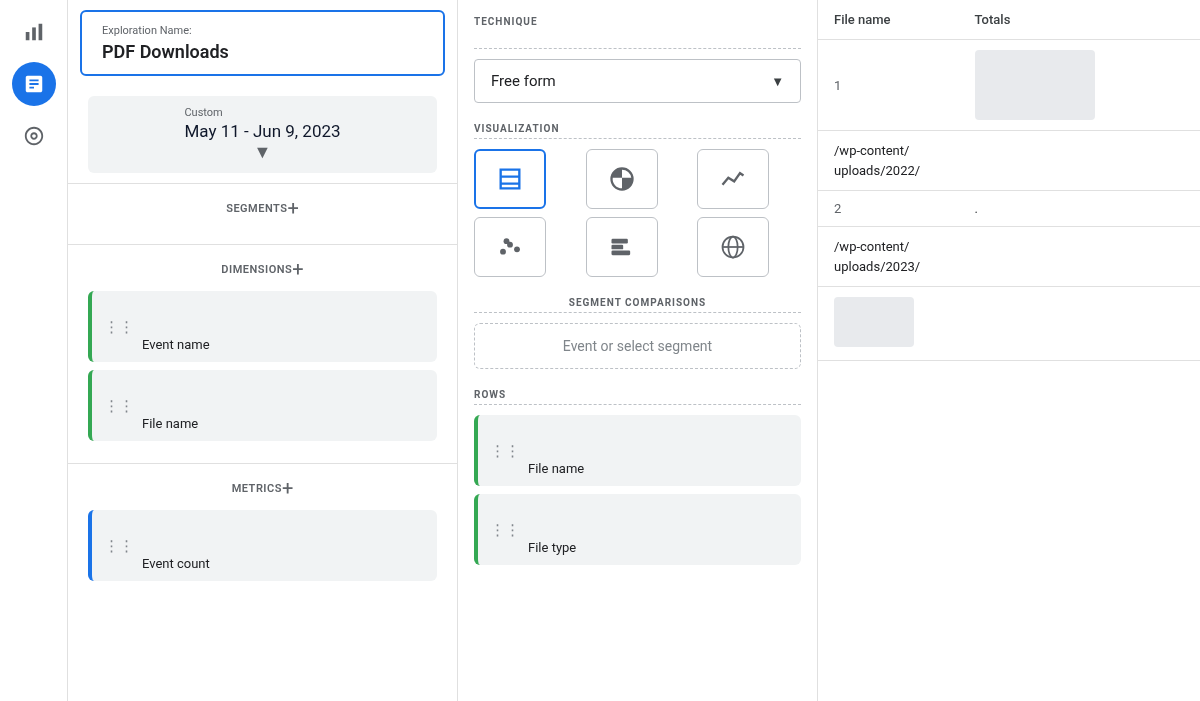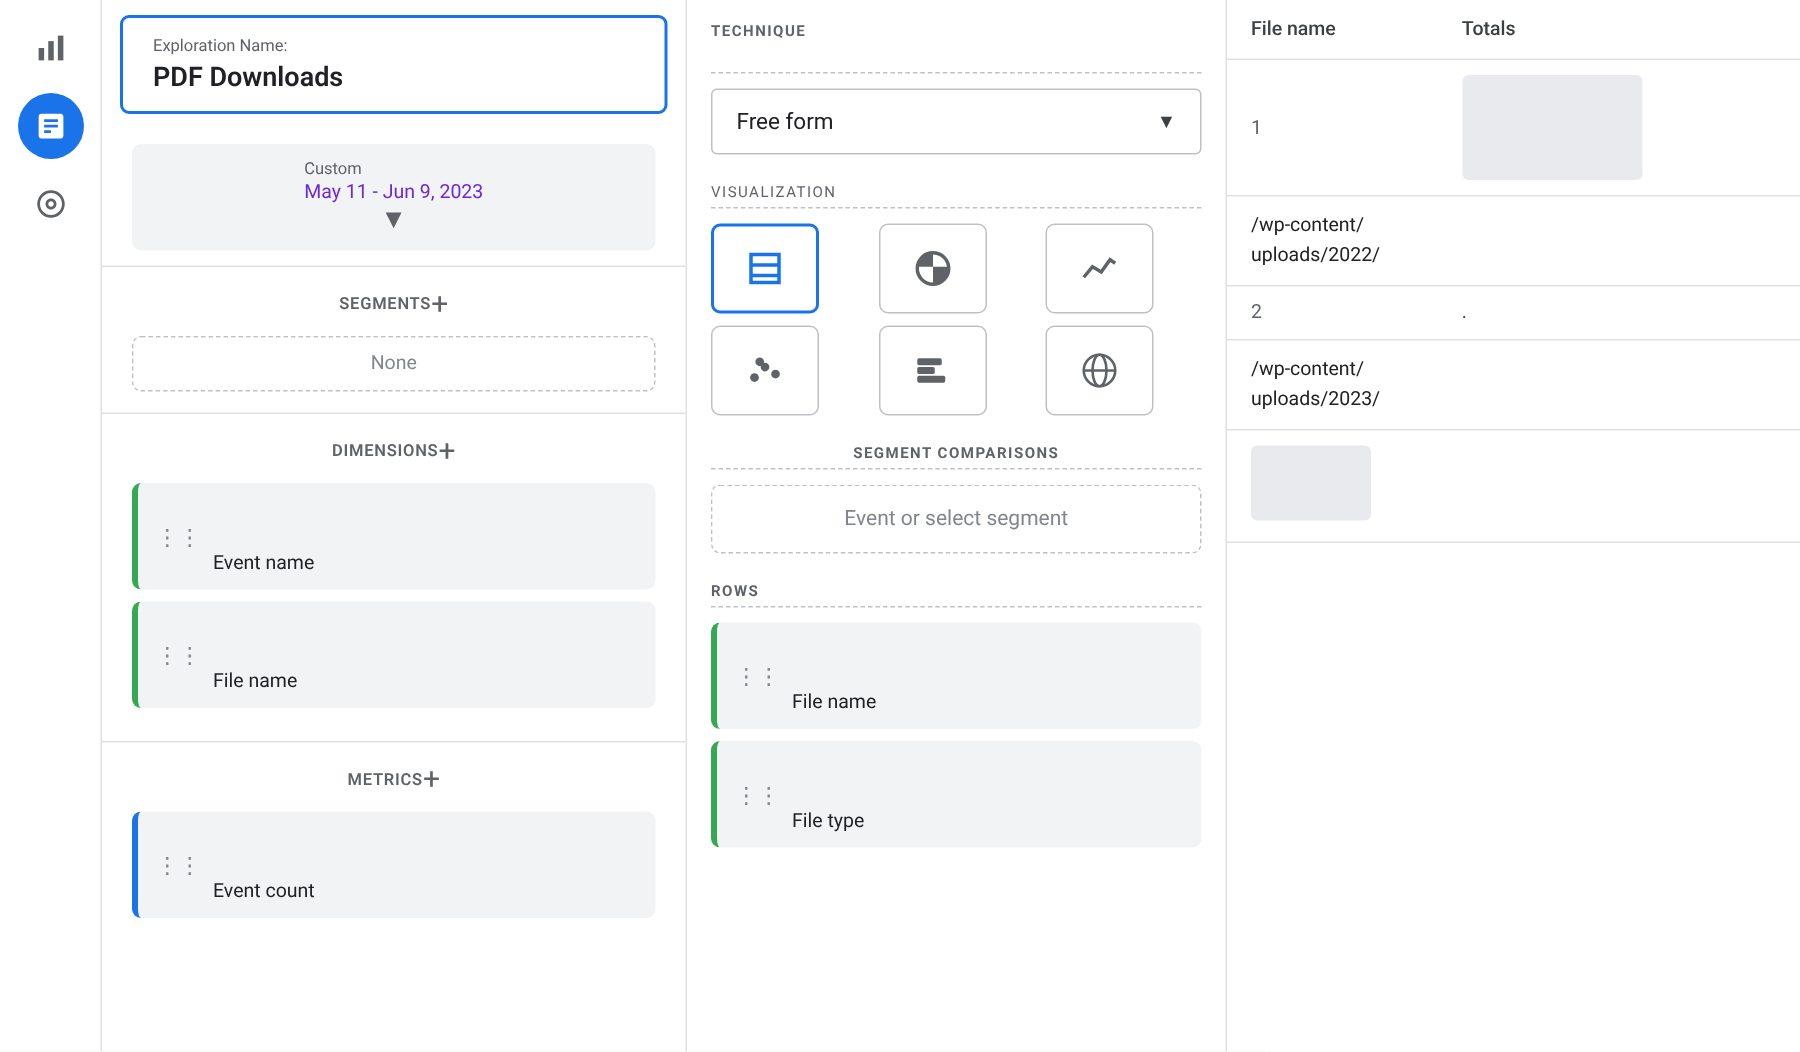--- a/index.html
+++ b/index.html
@@ -91,22 +91,22 @@
       flex-direction: column;
     }
 
     .date-range-label {
       font-size: 11px;
       color: #5f6368;
       margin-bottom: 2px;
     }
 
     .date-range-value {
-      font-size: 13px;
-      color: #6d28d9;
+      font-size: 17px;
+      color: #0f172a;
     }
 
     .chevron-icon {
       color: #5f6368;
       font-size: 18px;
     }
 
     .section-block {
       padding: 14px 20px;
       border-top: 1px solid #e0e0e0;
@@ -207,21 +207,21 @@
       background: #fff;
     }
 
     .technique-value {
       font-size: 15px;
       color: #202124;
     }
 
     .viz-label {
       font-size: 10px;
-      font-weight: 400;
+      font-weight: 700;
       letter-spacing: 1px;
       color: #5f6368;
       text-transform: uppercase;
       margin-bottom: 10px;
       padding-bottom: 4px;
       border-bottom: 1.5px dashed #bdc1c6;
     }
 
     .viz-grid {
       display: grid;
@@ -391,21 +391,20 @@
       </div>
       <span class="chevron-icon">▼</span>
     </div>
   </div>
 
   <div class="section-block">
     <div class="section-header">
       <span class="section-title">SEGMENTS</span>
       <span class="add-icon">+</span>
     </div>
-    <div class="none-box">None</div>
   </div>
 
   <div class="section-block">
     <div class="section-header">
       <span class="section-title">DIMENSIONS</span>
       <span class="add-icon">+</span>
     </div>
     <div class="dimension-item">
       <span class="drag-dots">⋮⋮</span>
       <span class="dim-label">Event name</span>

